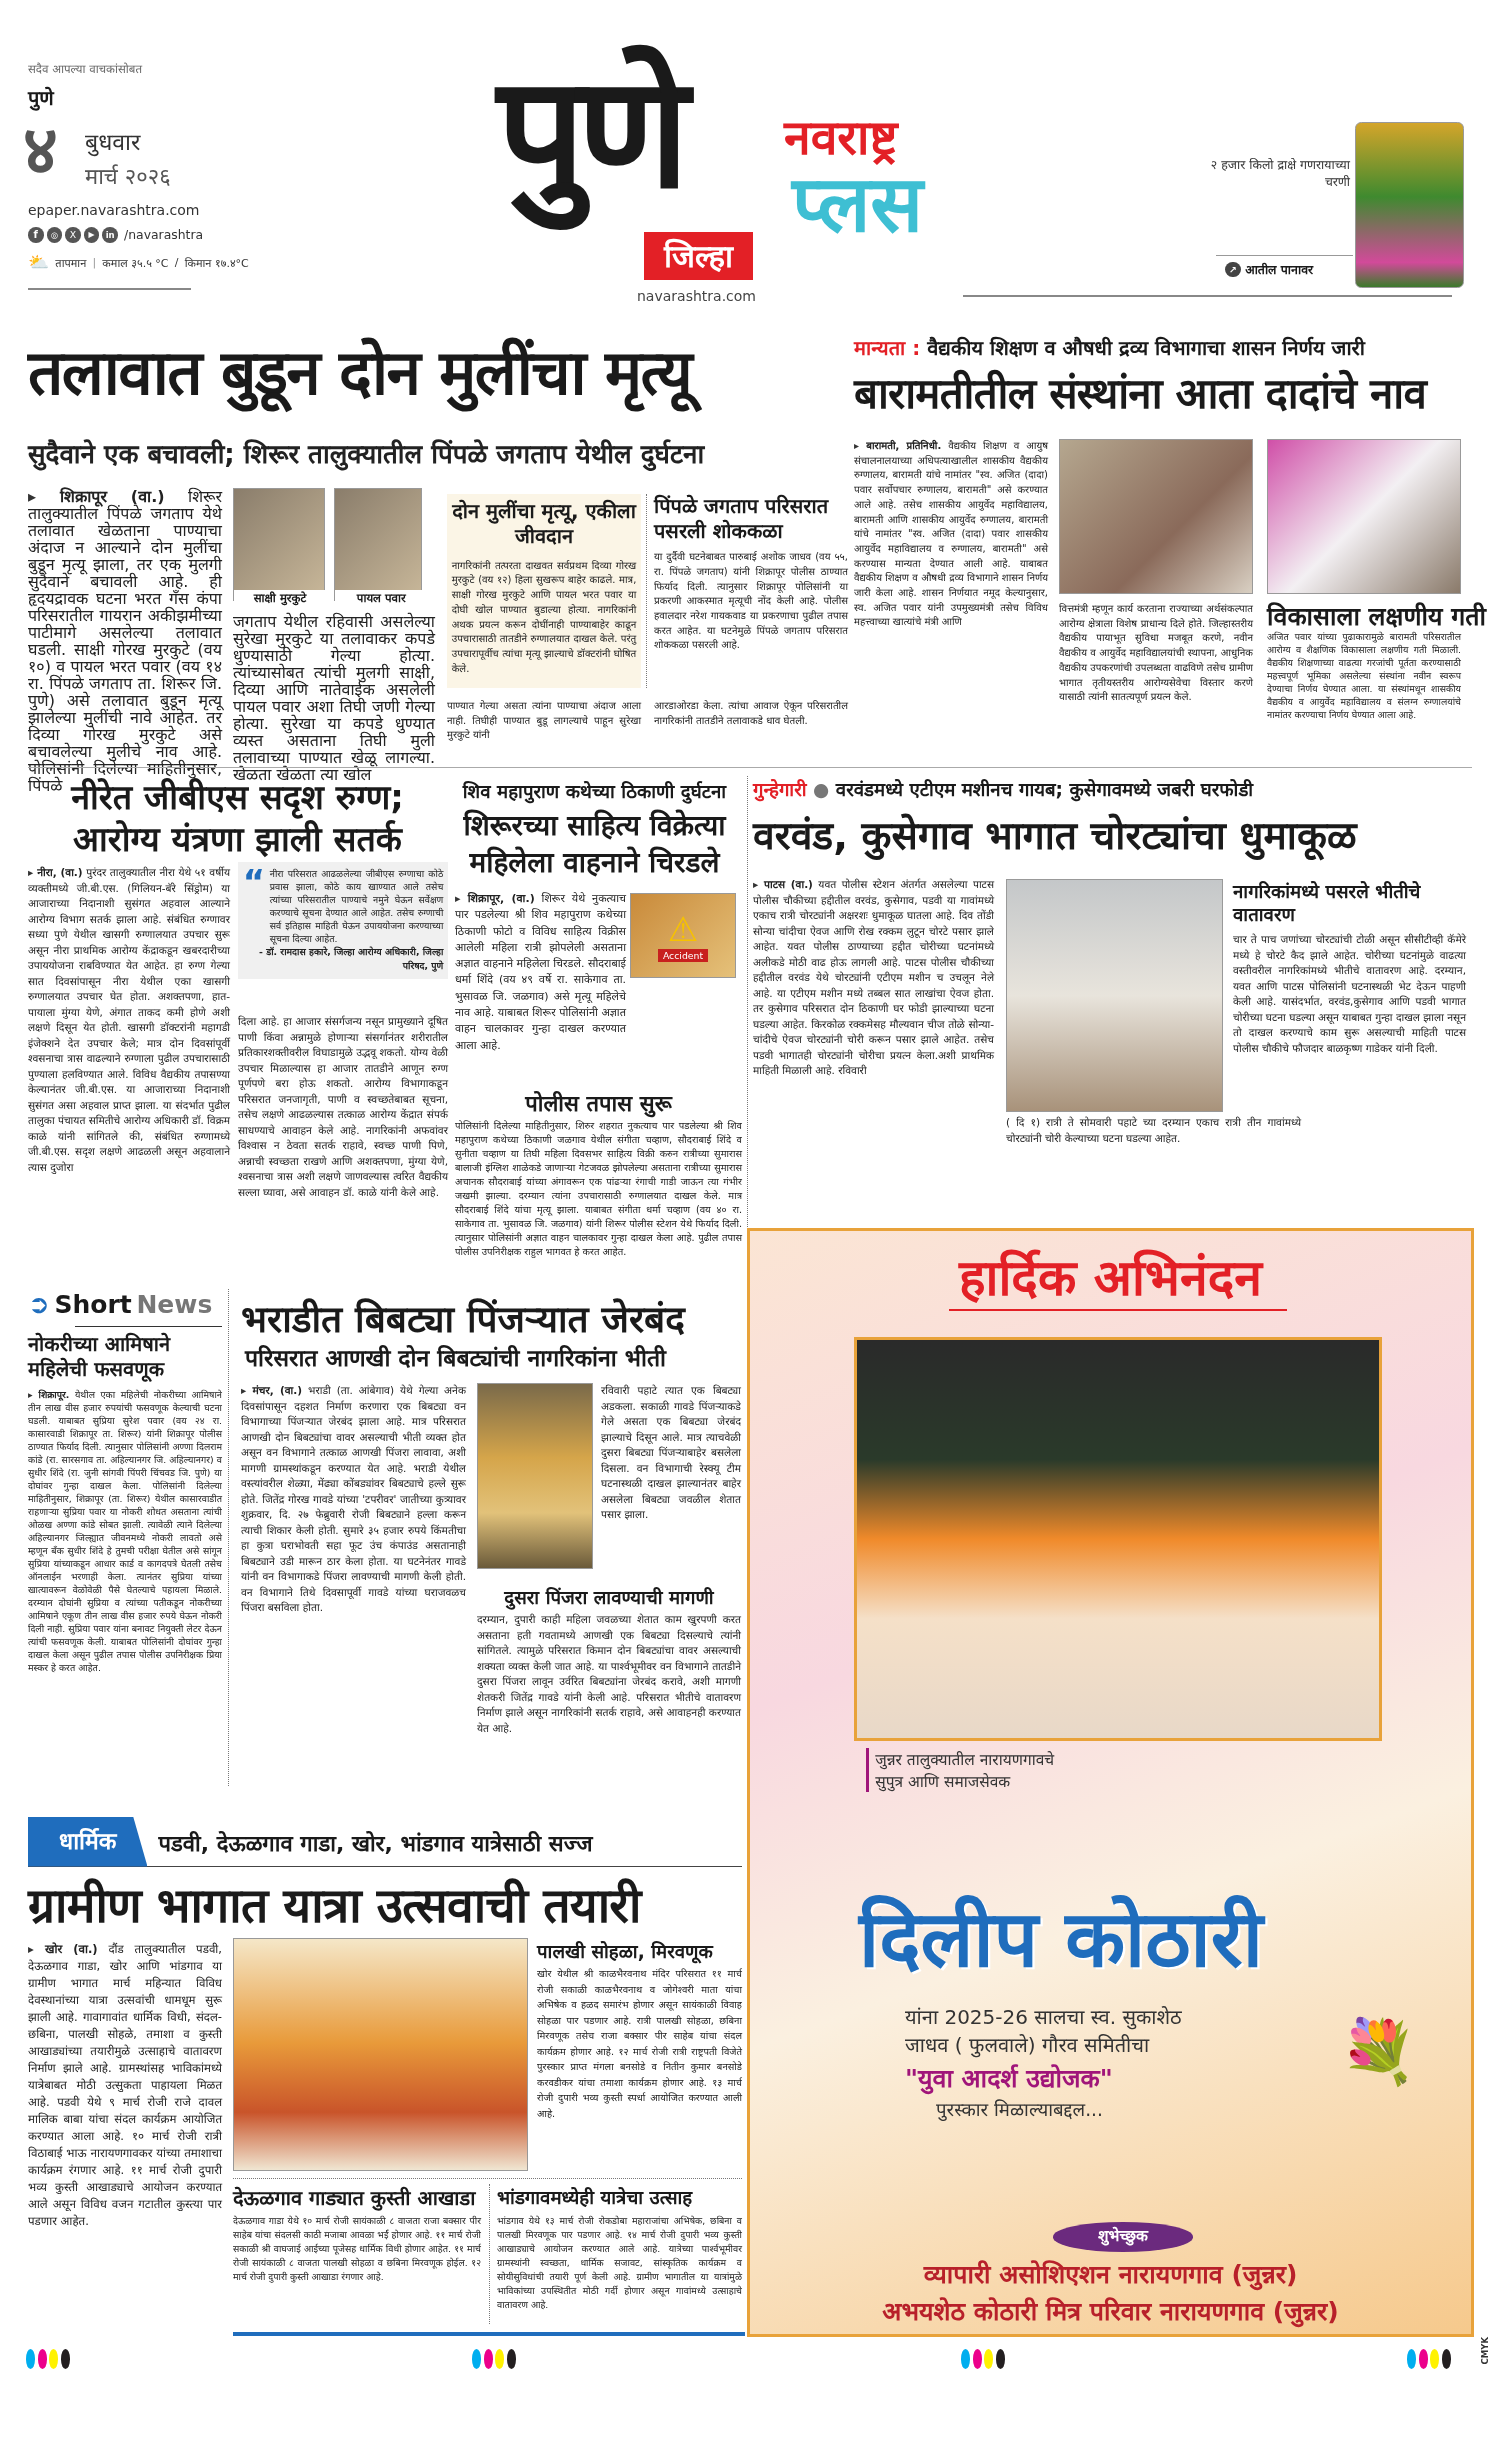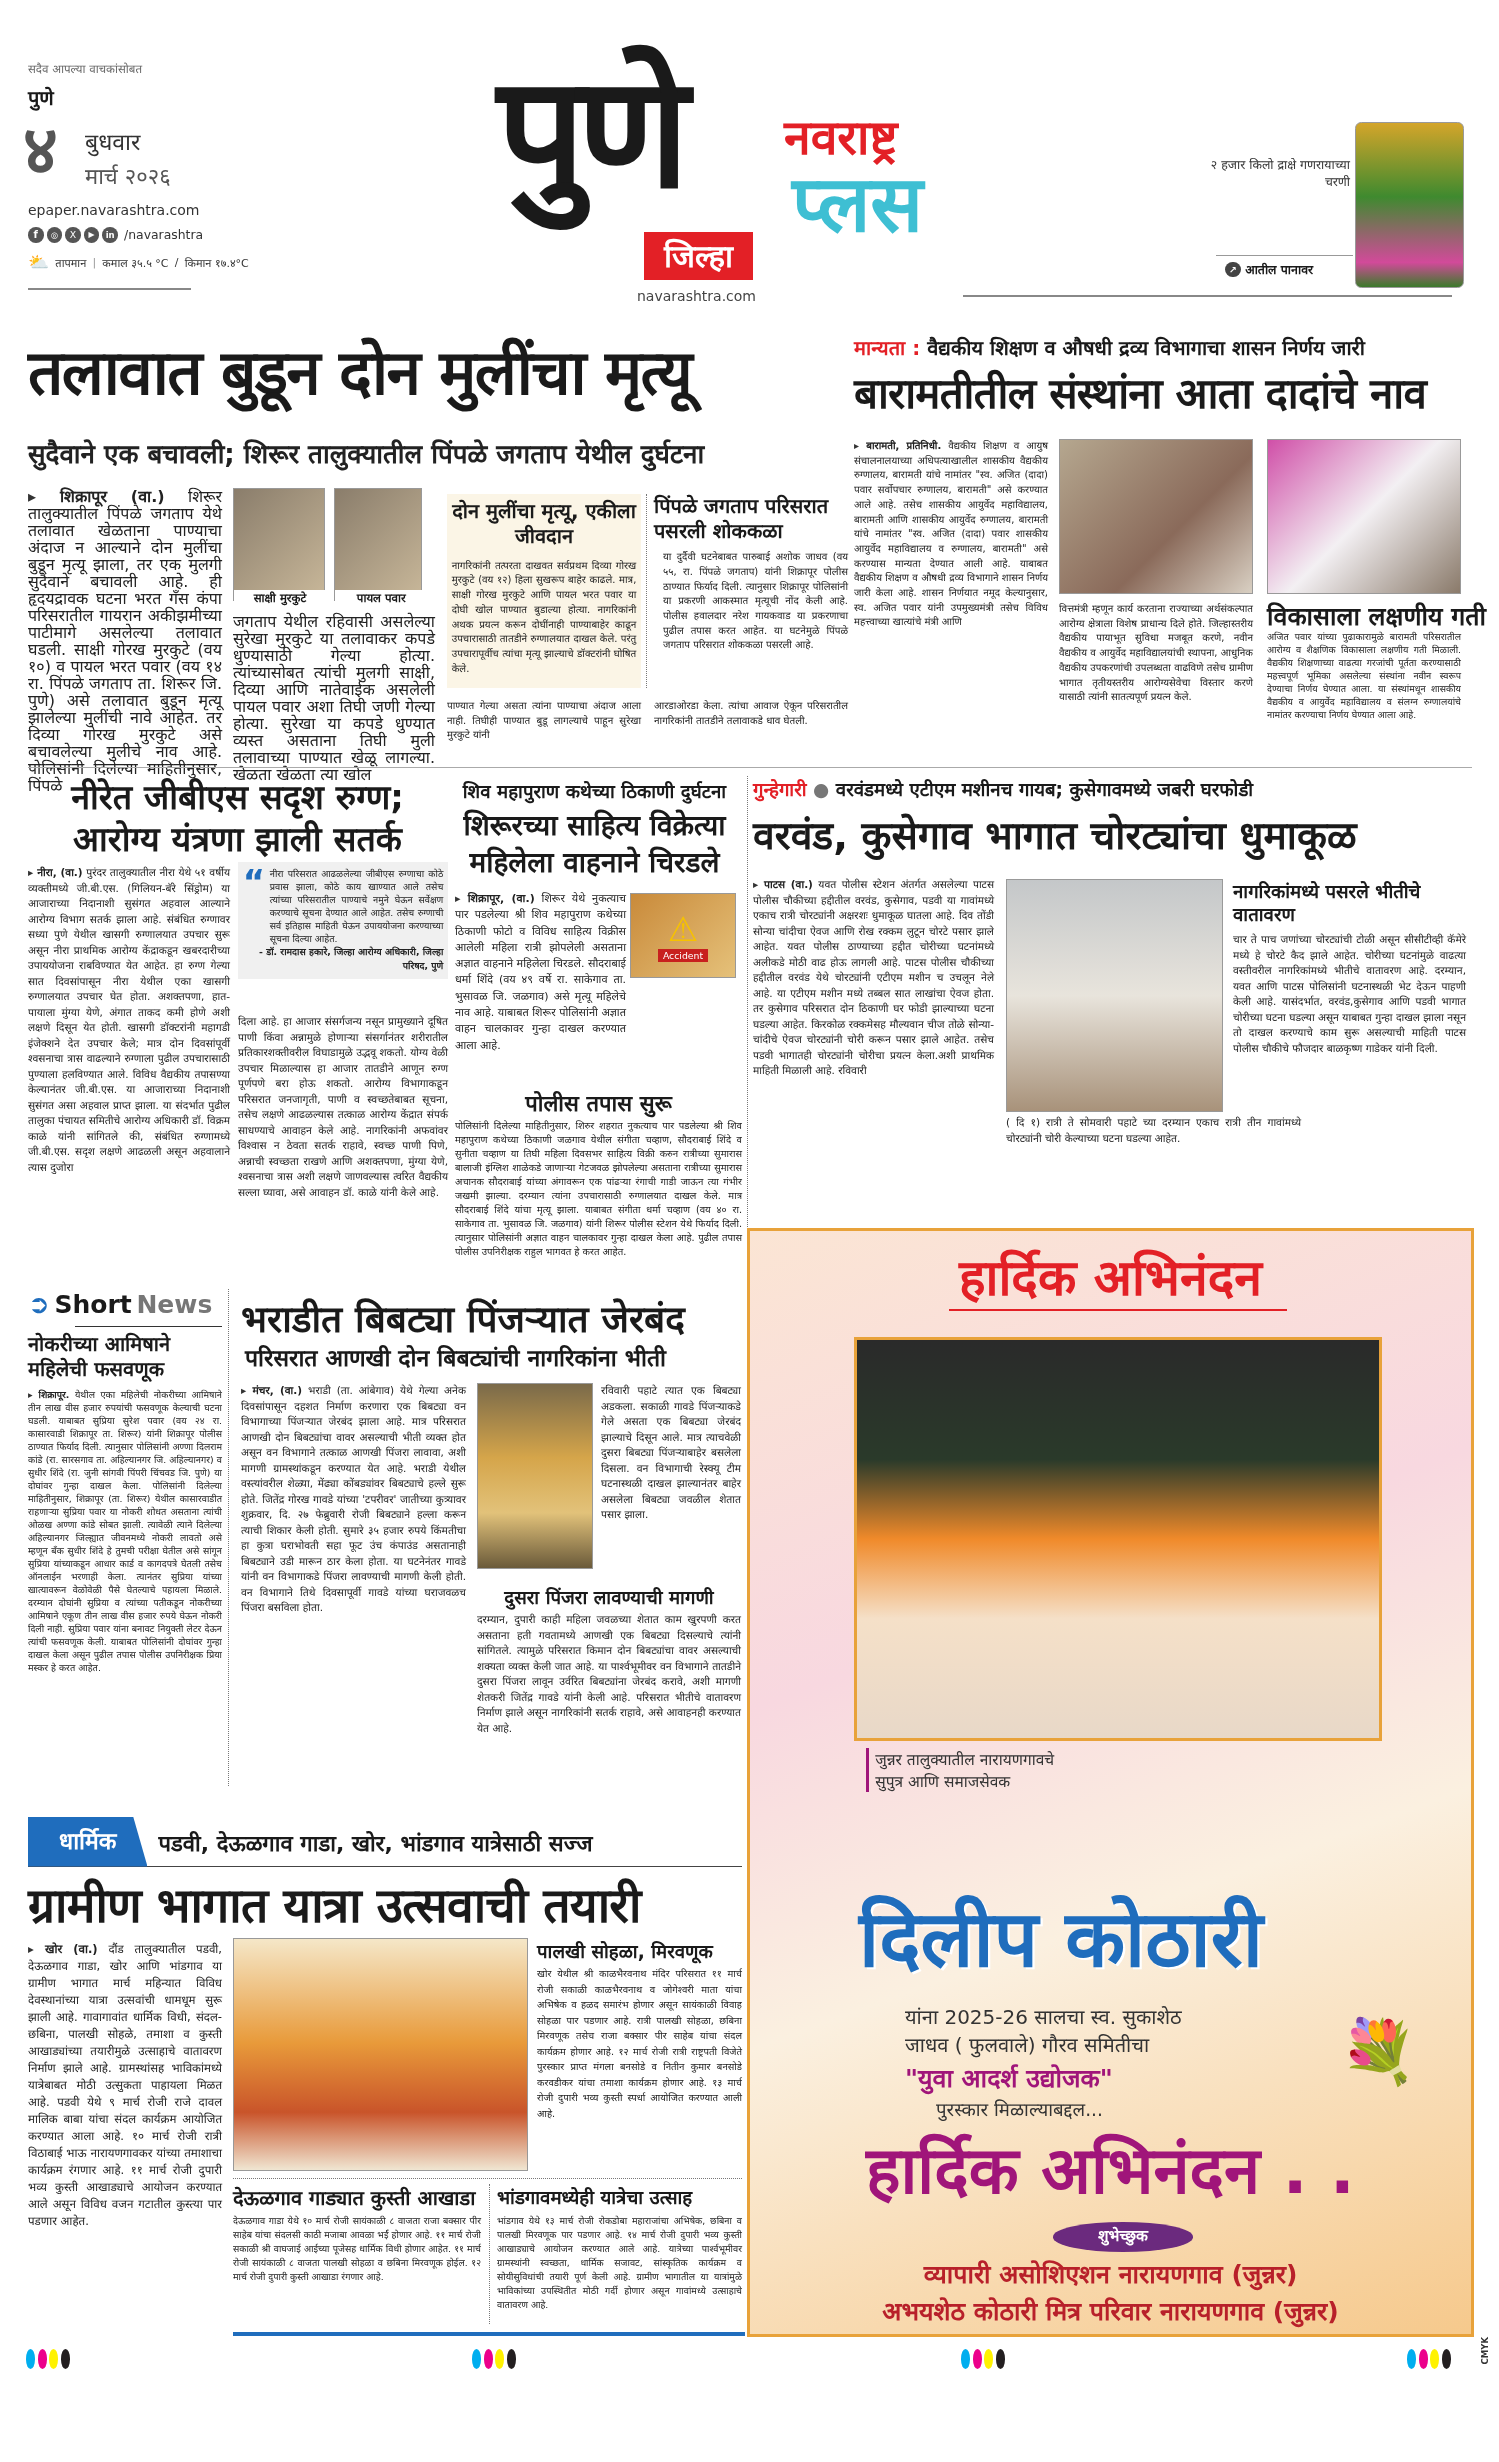--- a/index.html
+++ b/index.html
@@ -81,21 +81,21 @@
 </div>
 <div class="abs body-text" style="left:233px;top:613px;width:202px;">जगताप येथील रहिवासी असलेल्या सुरेखा मुरकुटे या तलावाकर कपडे धुण्यासाठी गेल्या होत्या. त्यांच्यासोबत त्यांची मुलगी साक्षी, दिव्या आणि नातेवाईक असलेली पायल पवार अशा तिघी जणी गेल्या होत्या. सुरेखा या कपडे धुण्यात व्यस्त असताना तिघी मुली तलावाच्या पाण्यात खेळू लागल्या. खेळता खेळता त्या खोल</div>
 
 <div class="abs" style="left:447px;top:494px;width:194px;height:194px;background:#fbf5e6;padding:4.7px;">
   <div style="font-size:20px;font-weight:bold;text-align:center;line-height:25px;">दोन मुलींचा मृत्यू, एकीला जीवदान</div>
   <div class="small-text" style="margin-top:10px;">नागरिकांनी तत्परता दाखवत सर्वप्रथम दिव्या गोरख मुरकुटे (वय १२) हिला सुखरूप बाहेर काढले. मात्र, साक्षी गोरख मुरकुटे आणि पायल भरत पवार या दोघी खोल पाण्यात बुडाल्या होत्या. नागरिकांनी अथक प्रयत्न करून दोघींनाही पाण्याबाहेर काढून उपचारासाठी तातडीने रुग्णालयात दाखल केले. परंतु उपचारापूर्वीच त्यांचा मृत्यू झाल्याचे डॉक्टरांनी घोषित केले.</div>
 </div>
 <div class="abs dot-sep" style="left:646px;top:494px;height:194px;"></div>
 <div class="abs" style="left:654px;top:494px;width:194px;">
   <div style="font-size:20px;font-weight:bold;line-height:25px;">पिंपळे जगताप परिसरात पसरली शोककळा</div>
-  <div class="small-text" style="margin-top:6.2px;margin-left:9px;">या दुर्दैवी घटनेबाबत पारुबाई अशोक जाधव (वय ५५, रा. पिंपळे जगताप) यांनी शिक्रापूर पोलीस ठाण्यात फिर्याद दिली. त्यानुसार शिक्रापूर पोलिसांनी या प्रकरणी आकस्मात मृत्यूची नोंद केली आहे. पोलीस हवालदार नरेश गायकवाड या प्रकरणाचा पुढील तपास करत आहेत. या घटनेमुळे पिंपळे जगताप परिसरात शोककळा पसरली आहे.</div>
+  <div class="small-text" style="margin-top:6.2px;">या दुर्दैवी घटनेबाबत पारुबाई अशोक जाधव (वय ५५, रा. पिंपळे जगताप) यांनी शिक्रापूर पोलीस ठाण्यात फिर्याद दिली. त्यानुसार शिक्रापूर पोलिसांनी या प्रकरणी आकस्मात मृत्यूची नोंद केली आहे. पोलीस हवालदार नरेश गायकवाड या प्रकरणाचा पुढील तपास करत आहेत. या घटनेमुळे पिंपळे जगताप परिसरात शोककळा पसरली आहे.</div>
 </div>
 <div class="abs small-text" style="left:447px;top:699px;width:194px;">पाण्यात गेल्या असता त्यांना पाण्याचा अंदाज आला नाही. तिघीही पाण्यात बुडू लागल्याचे पाहून सुरेखा मुरकुटे यांनी</div>
 <div class="abs small-text" style="left:654px;top:699px;width:194px;">आरडाओरडा केला. त्यांचा आवाज ऐकून परिसरातील नागरिकांनी तातडीने तलावाकडे धाव घेतली.</div>
 
 <div class="abs" style="left:854px;top:334px;font-size:20px;font-weight:bold;">
   <span style="color:#e32026;">मान्यता :</span>
   <span>वैद्यकीय शिक्षण व औषधी द्रव्य विभागाचा शासन निर्णय जारी</span>
 </div>
 <div class="abs" style="left:854px;top:363px;font-size:42px;font-weight:bold;letter-spacing:-0.8px;">बारामतीतील संस्थांना आता दादांचे नाव</div>
 <div class="abs small-text" style="left:854px;top:439px;width:194px;">
@@ -203,21 +203,20 @@
   <div class="abs" style="left:199px;top:78px;width:338px;border-top:2.3px solid #e32026;"></div>
   <div class="abs img" style="left:104px;top:106px;width:528px;height:404px;border:3.9px solid #e8a23a;background:linear-gradient(180deg,#2a2a2a 0%,#2a3a2a 30%,#f08a2a 50%,#f5e0c8 70%,#e8d8c8 100%);"></div>
   <div class="abs" style="left:116px;top:517px;font-size:15.5px;color:#333;border-left:3.1px solid #a0157a;padding-left:6.2px;">जुन्नर तालुक्यातील नारायणगावचे</div>
   <div class="abs" style="left:116px;top:539px;font-size:15.5px;color:#333;border-left:3.1px solid #a0157a;padding-left:6.2px;">सुपुत्र आणि समाजसेवक</div>
   <div class="abs" style="left:109px;top:652px;font-size:78px;font-weight:bold;color:#1f6dbd;text-shadow:2.3px 2.3px 0 #fff;">दिलीप कोठारी</div>
   <div class="abs" style="left:155px;top:772px;font-size:20px;color:#333;">यांना 2025-26 सालचा स्व. सुकाशेठ</div>
   <div class="abs" style="left:155px;top:800px;font-size:20px;color:#333;">जाधव ( फुलवाले) गौरव समितीचा</div>
   <div class="abs" style="left:155px;top:829px;font-size:25px;font-weight:bold;color:#a0157a;">"युवा आदर्श उद्योजक"</div>
   <div class="abs" style="left:186px;top:865px;font-size:18.6px;color:#333;">पुरस्कार मिळाल्याबद्दल...</div>
   <div class="abs" style="left:590px;top:784px;font-size:62px;">💐</div>
-  <div class="abs" style="left:116px;top:893px;font-size:65px;font-weight:bold;color:#a0157a;">हार्दिक अभिनंदन . .</div>
   <div class="abs" style="left:303px;top:991px;width:140px;height:29.5px;border-radius:50%;background:#6b2a7e;color:#fff;font-size:15.5px;font-weight:bold;text-align:center;line-height:29.5px;">शुभेच्छुक</div>
   <div class="abs" style="left:0;top:1062px;width:100%;text-align:center;font-size:25px;font-weight:bold;color:#b8202a;">अभयशेठ कोठारी मित्र परिवार नारायणगाव (जुन्नर)</div>
   <div class="abs" style="left:0;top:1025px;width:100%;text-align:center;font-size:25px;font-weight:bold;color:#b8202a;">व्यापारी असोशिएशन नारायणगाव (जुन्नर)</div>
 </div>
 
 <div class="abs cmyk" style="left:26px;top:2349px;">
     <span style="background:#00aeef"></span>
     <span style="background:#ec008c"></span>
     <span style="background:#fff200"></span>
     <span style="background:#231f20"></span>

